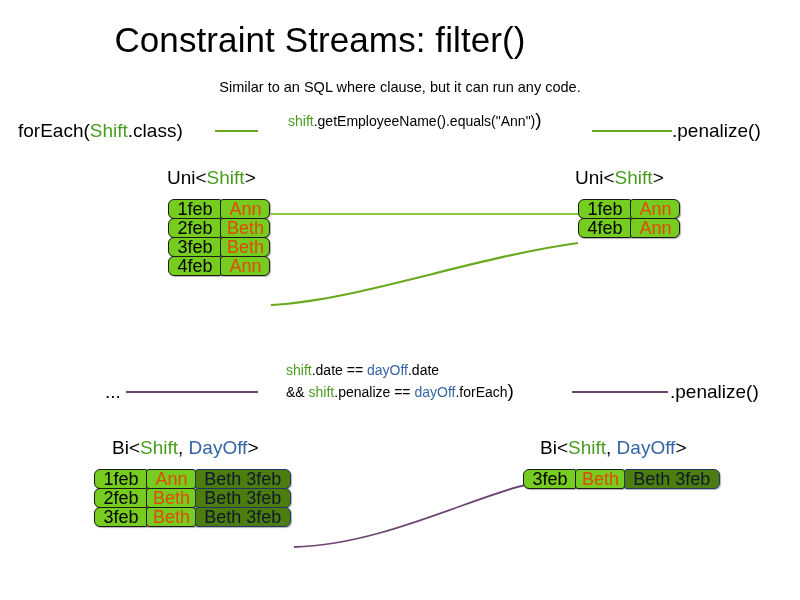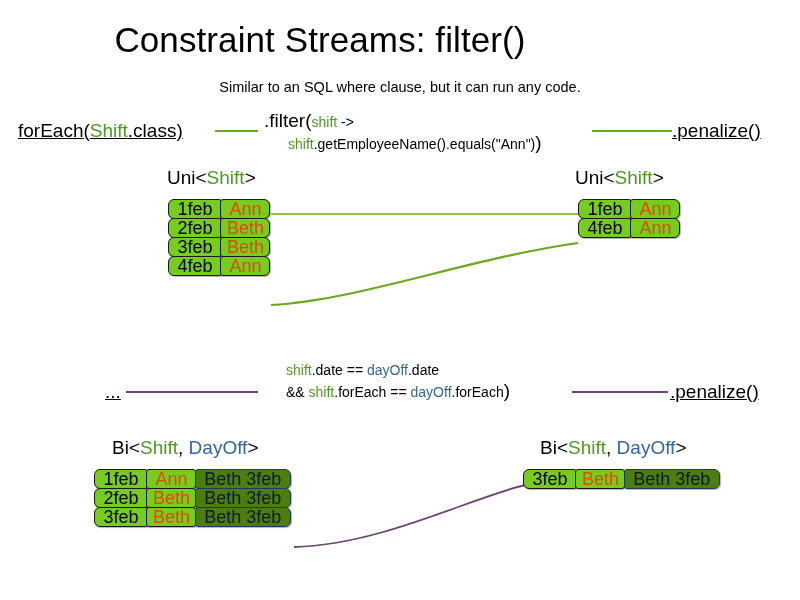--- a/index.html
+++ b/index.html
@@ -48,21 +48,20 @@
 
   
   .code-green { color: #4a9c20; }
   .code-blue  { color: #3465a4; }
 
   .api-label {
     position: absolute;
     font-size: 19px;
     line-height: 23px;
     white-space: nowrap;
-    text-decoration: underline;
   }
   .lambda {
     position: absolute;
     font-size: 14px;
     line-height: 21px;
     white-space: nowrap;
   }
   .lambda .big-paren {
     font-size: 19px;
     line-height: 19px;
@@ -161,23 +160,20 @@
     <line x1="572" y1="392" x2="668" y2="392" stroke="#6d4572" stroke-width="2.2"></line>
 
     <path d="M294,547 C380,545 470,498 525,485" fill="none" stroke="#6d4572" stroke-width="1.8"></path>
   </svg>
 
   <div class="api-label" style="left:18px; top:119px;">
     <span>forEach(</span><span class="code-green">Shift</span><span>.class)</span>
   </div>
 
   <div class="lambda" style="left:264px; top:110px;">
-    <div>
-      <span class="head">.filter(</span><span class="code-green">shift</span><span> -&gt;</span>
-    </div>
     <div style="padding-left:24px;">
       <span class="code-green">shift</span><span>.getEmployeeName().equals("Ann")</span><span class="big-paren">)</span>
     </div>
   </div>
 
   <div class="api-label" style="left:672px; top:119px;">.penalize()</div>
 
   <div class="type-header" style="left:167px; top:167px;">
     <span>Uni&lt;</span><span class="code-green">Shift</span><span>&gt;</span>
   </div>
@@ -216,21 +212,21 @@
     </div>
   </div>
 
   <div class="api-label" style="left:105px; top:380px;">...</div>
 
   <div class="lambda" style="left:264px; top:360px;">
     <div style="padding-left:22px;">
       <span class="code-green">shift</span><span>.date == </span><span class="code-blue">dayOff</span><span>.date</span>
     </div>
     <div style="padding-left:22px;">
-      <span>&amp;&amp; </span><span class="code-green">shift</span><span>.forEach == </span><span class="code-blue">dayOff</span><span>.forEach</span><span class="big-paren">)</span>
+      <span>&amp;&amp; </span><span class="code-green">shift</span><span>.penalize == </span><span class="code-blue">dayOff</span><span>.forEach</span><span class="big-paren">)</span>
     </div>
   </div>
 
   <div class="api-label" style="left:670px; top:380px;">.penalize()</div>
 
   <div class="type-header" style="left:112px; top:437px;">
     <span>Bi&lt;</span><span class="code-green">Shift</span><span>, </span><span class="code-blue">DayOff</span><span>&gt;</span>
   </div>
 
   <div class="fact-table" style="left:94px; top:469px;">

